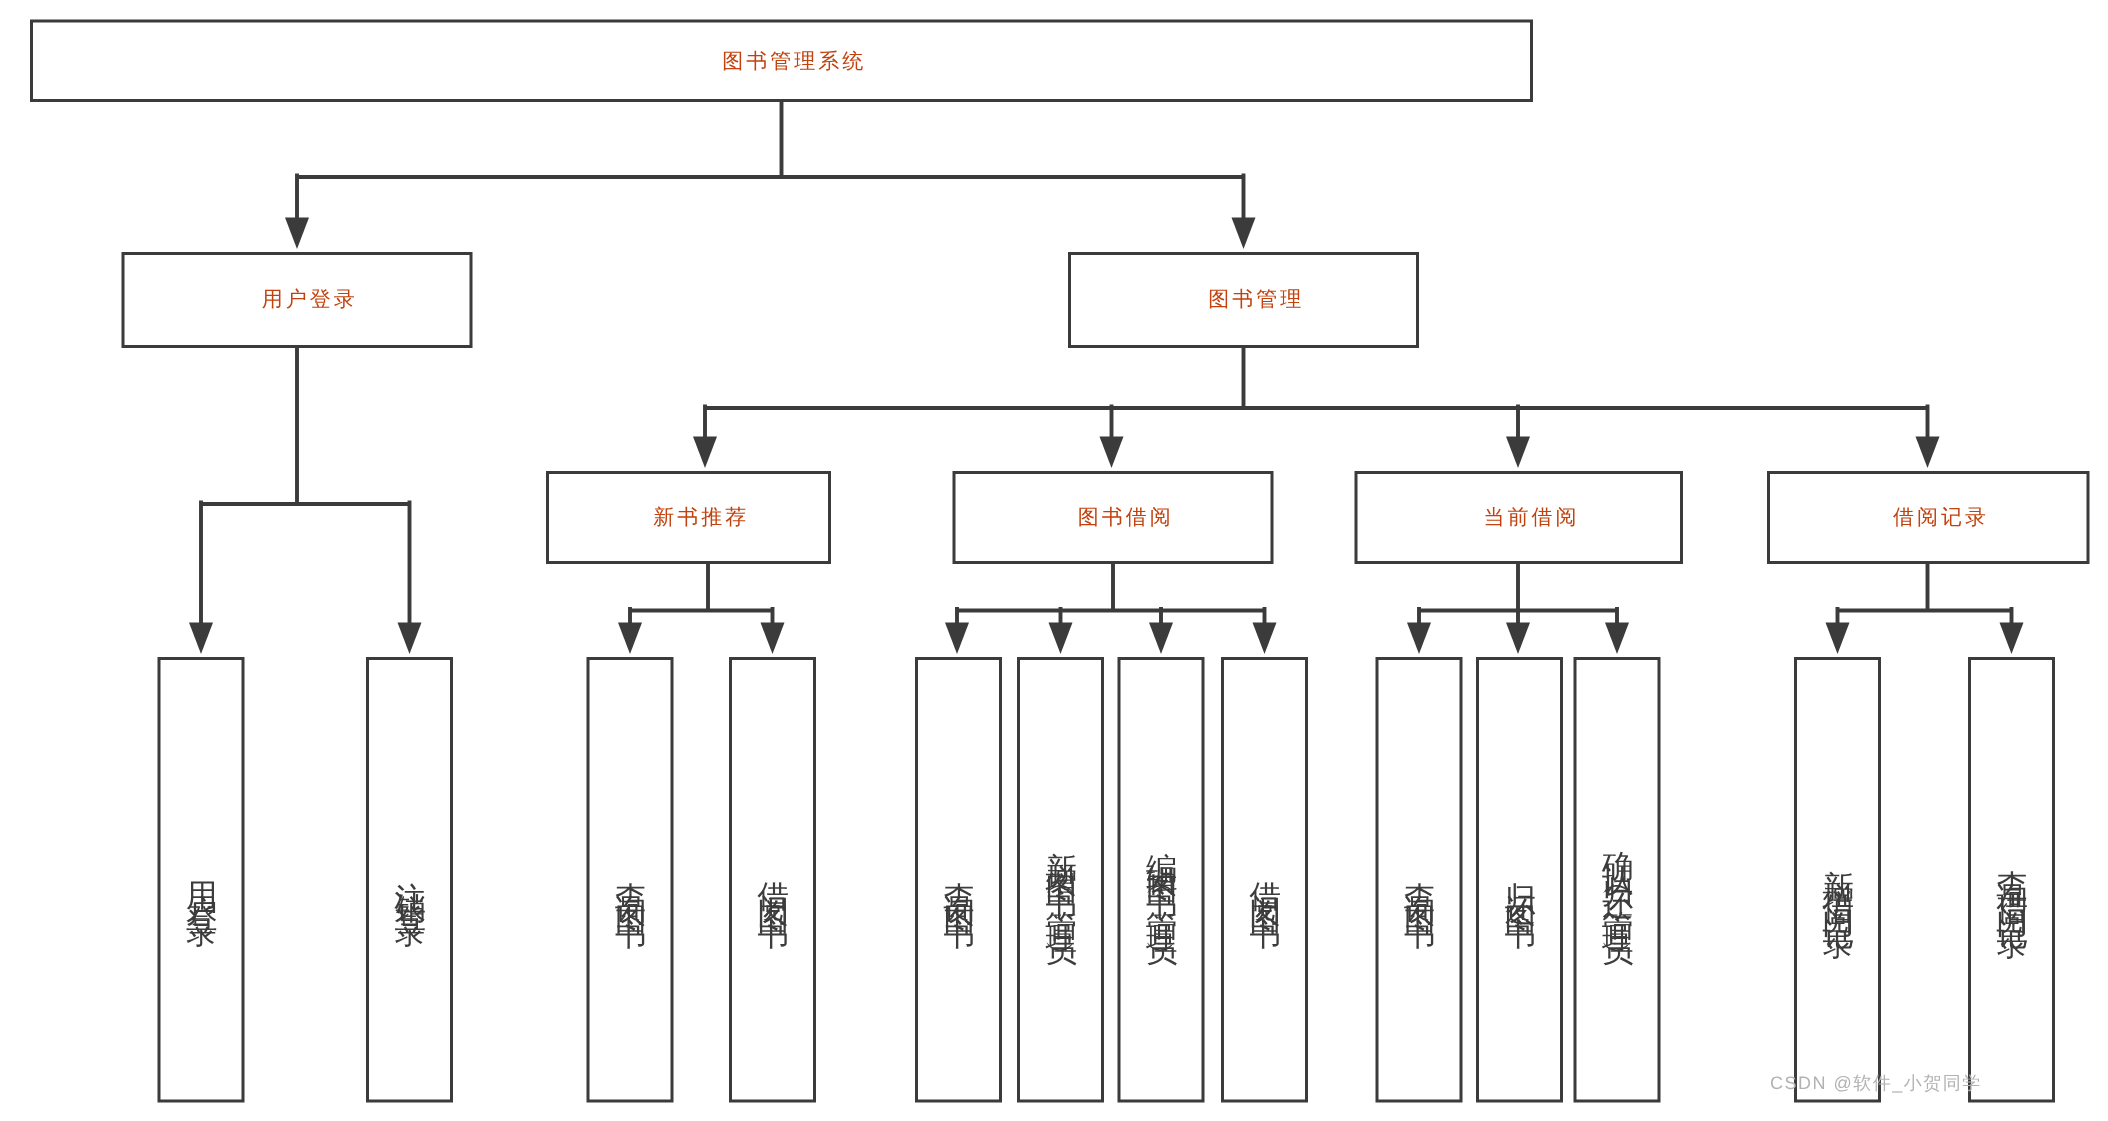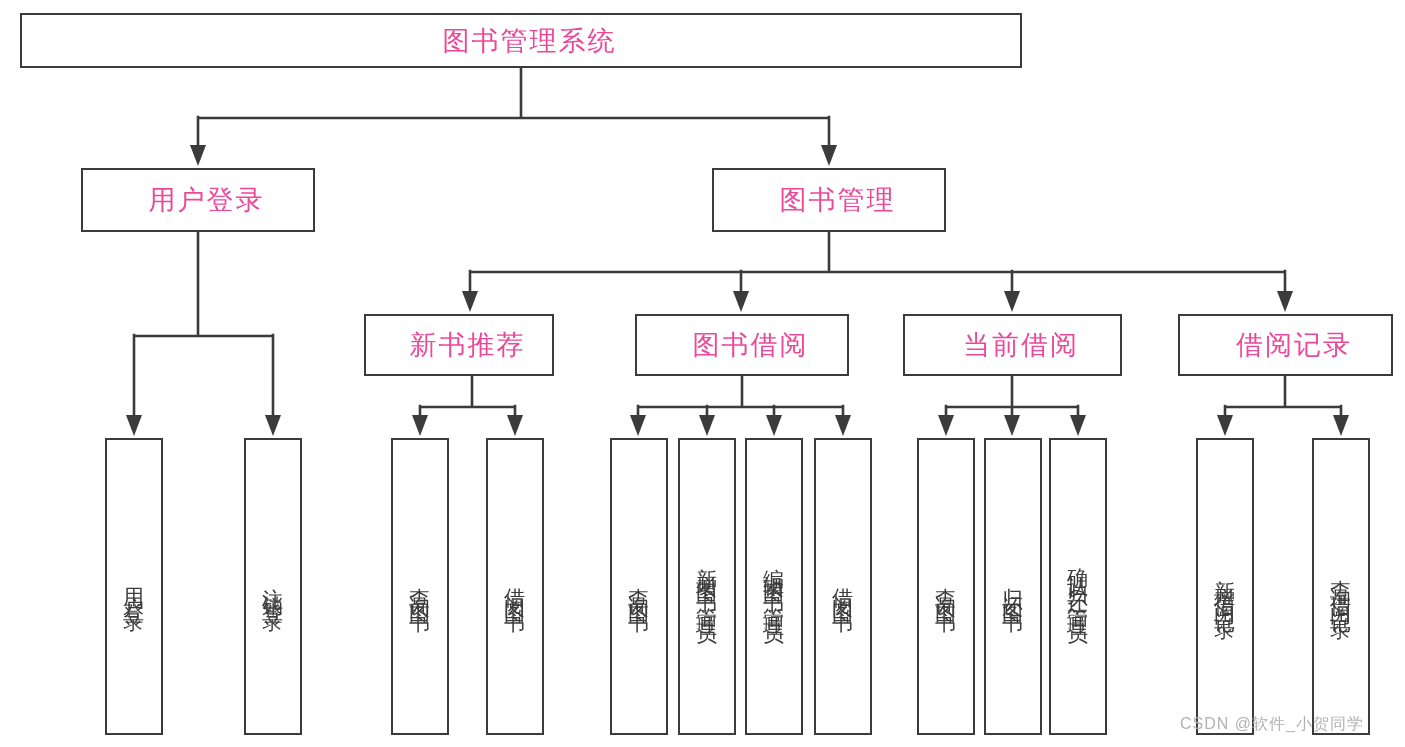--- a/index.html
+++ b/index.html
@@ -6,34 +6,34 @@
   .canvas{
     position:relative;width:1405px;height:747px;background:#fff;overflow:hidden;
     font-family:"Liberation Sans","DejaVu Sans",sans-serif;
   }
   .connectors{position:absolute;left:0;top:0;width:1405px;height:747px;pointer-events:none;}
   .connectors path{stroke:#3b3b3b;stroke-width:2.6;fill:none;stroke-linecap:square;}
   .connectors polygon{fill:#3b3b3b;stroke:none;}
   .hbox{
     position:absolute;box-sizing:border-box;border:2.5px solid #3b3b3b;background:#fff;
     display:flex;align-items:center;justify-content:center;
-    font-size:27px;color:#ec4899;letter-spacing:2px;white-space:nowrap;padding-left:17px;
+    font-size:14px;color:#c2410c;letter-spacing:2px;white-space:nowrap;padding-left:17px;
   }
   .vbox{
     position:absolute;box-sizing:border-box;top:438px;width:58px;height:297px;
     border:2.5px solid #3b3b3b;background:#fff;
     display:flex;align-items:center;justify-content:center;
   }
   .vbox span{
     writing-mode:vertical-rl;text-orientation:mixed;
     font-size:21px;letter-spacing:8px;line-height:1;color:#3c3c3c;white-space:nowrap;
   }
   .watermark{
     position:absolute;left:1180px;top:714px;z-index:6;
-    font-size:16px;color:#b2b2b2;letter-spacing:1px;white-space:nowrap;
+    font-size:12px;color:#b2b2b2;letter-spacing:1px;white-space:nowrap;
   }
 </style>
 </head>
 <body>
 
 <div class="canvas">
 
   <svg class="connectors" viewBox="0 0 1405 747" xmlns="http://www.w3.org/2000/svg">
 
     <g>

